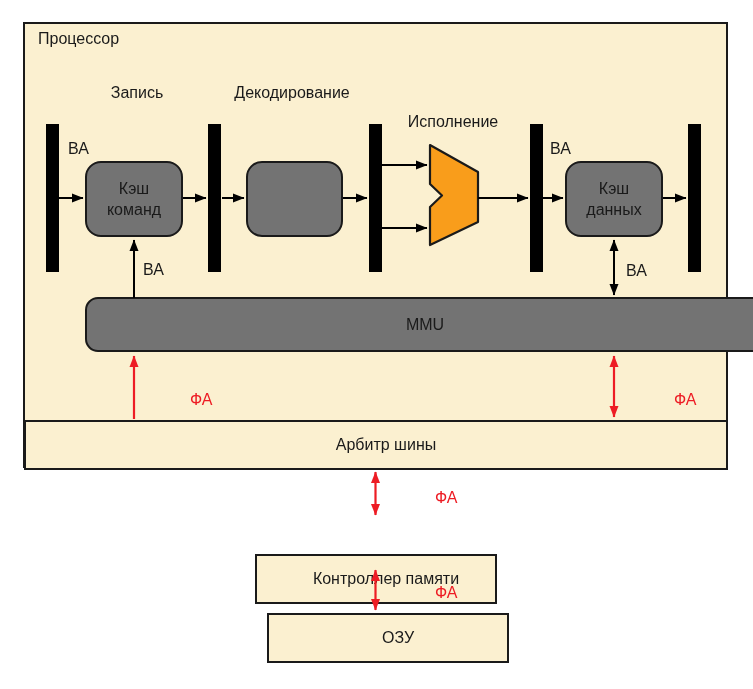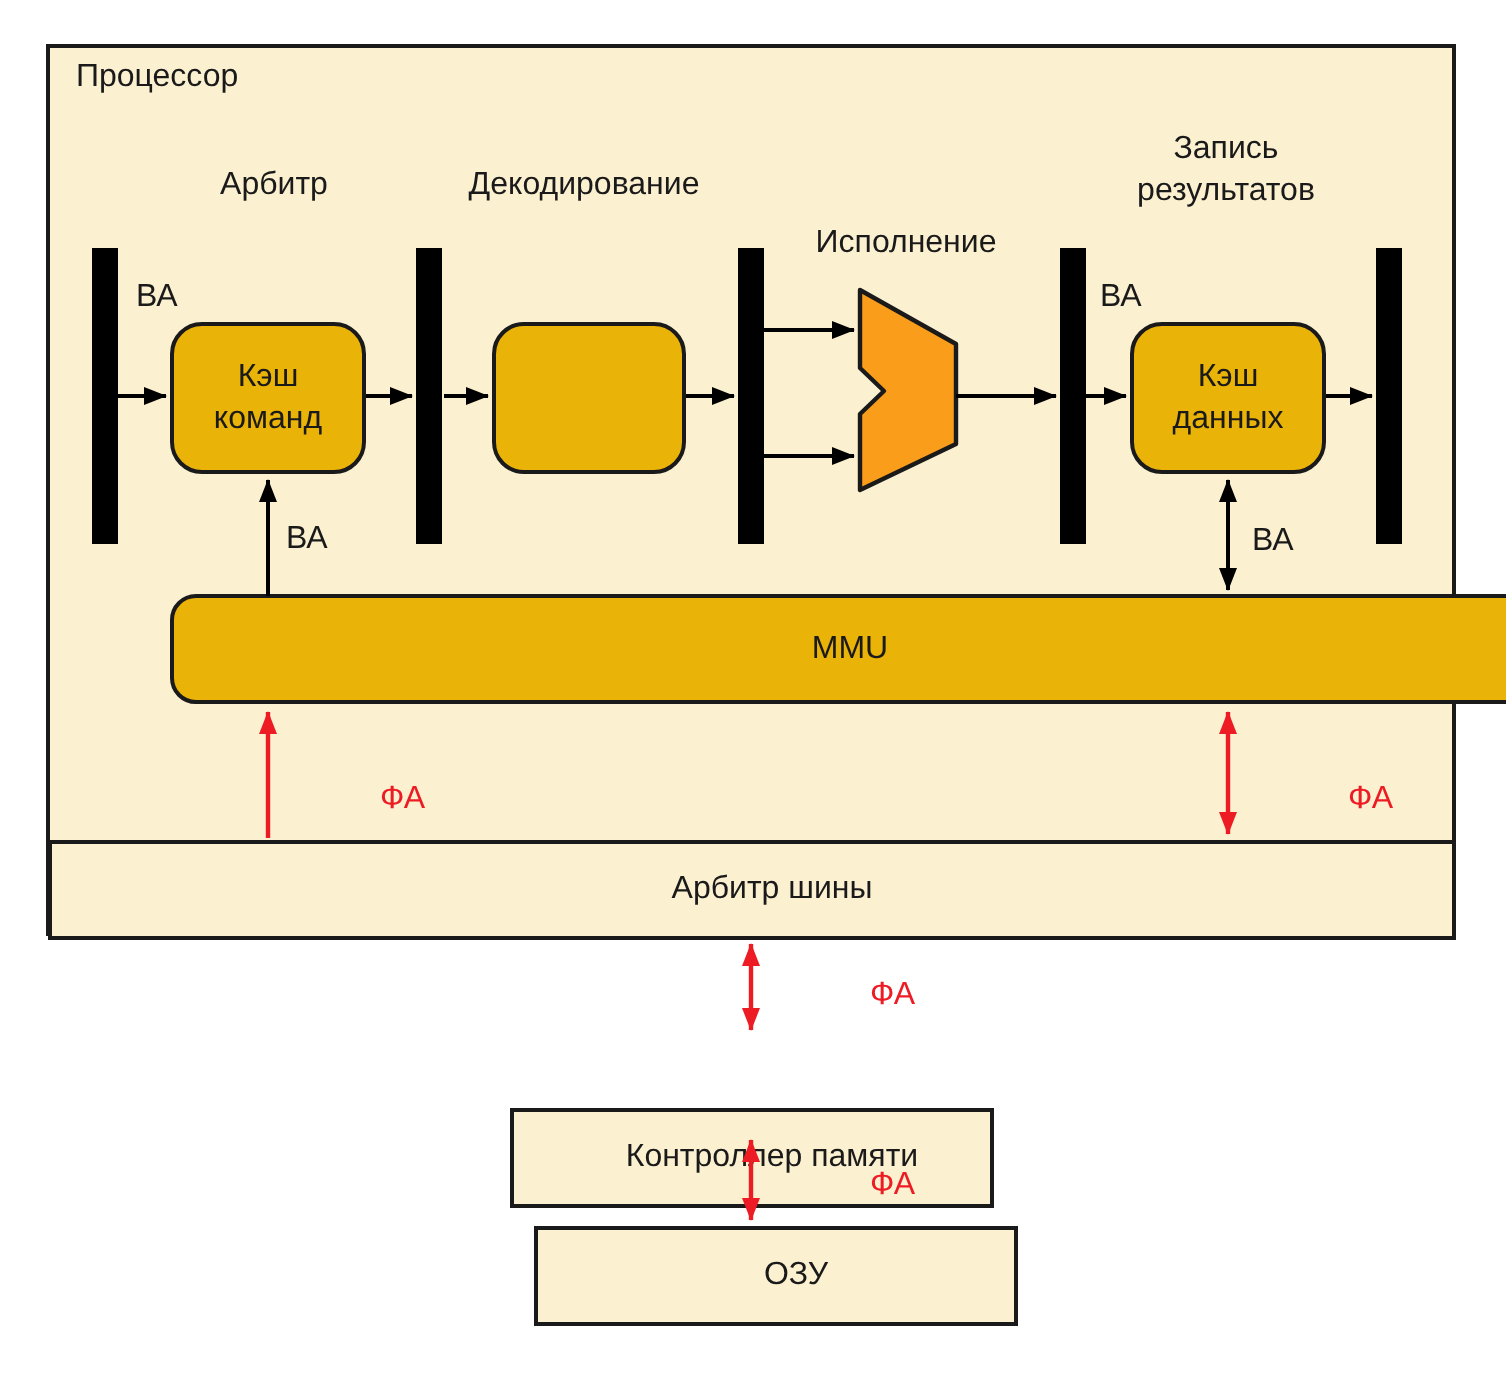--- a/index.html
+++ b/index.html
@@ -13,21 +13,21 @@
     overflow: hidden;
   }
   .panel {
     position: absolute;
     background: #FBF0D0;
     border: 2px solid #1a1a1a;
     box-sizing: border-box;
   }
   .orange {
     position: absolute;
-    background: #eab308;
+    background: #737373;
     border: 2px solid #1a1a1a;
     box-sizing: border-box;
     display: flex;
     align-items: center;
     justify-content: center;
     text-align: center;
     font-size: 16px;
     line-height: 21px;
   }
   .r16 { border-radius: 16px; }
@@ -64,25 +64,23 @@
 </style>
 </head>
 <body>
 
 <div class="canvas">
 
   <div class="panel" style="left:23px; top:22px; width:705px; height:446px;">
     <div class="proc-title">Процессор</div>
   </div>
 
-  <div class="label center-x" style="left:137px; top:82px;">Арбитр</div>
+  <div class="label center-x" style="left:137px; top:82px;">Запись</div>
   <div class="label center-x" style="left:292px; top:82px;">Декодирование</div>
   <div class="label center-x" style="left:453px; top:82px;margin-top:29px;">Исполнение</div>
-  <div class="label center-x" style="left:613px; top:64px;">Запись
-результатов</div>
 
   <div class="bar" style="left:46px;"></div>
   <div class="bar" style="left:208px;"></div>
   <div class="bar" style="left:369px;"></div>
   <div class="bar" style="left:530px;"></div>
   <div class="bar" style="left:688px;"></div>
 
   <div class="orange r16" style="left:85px; top:161px; width:98px; height:76px; white-space:pre-line;">Кэш
 команд</div>
   <div class="orange r16" style="left:246px; top:161px; width:97px; height:76px;"></div>

